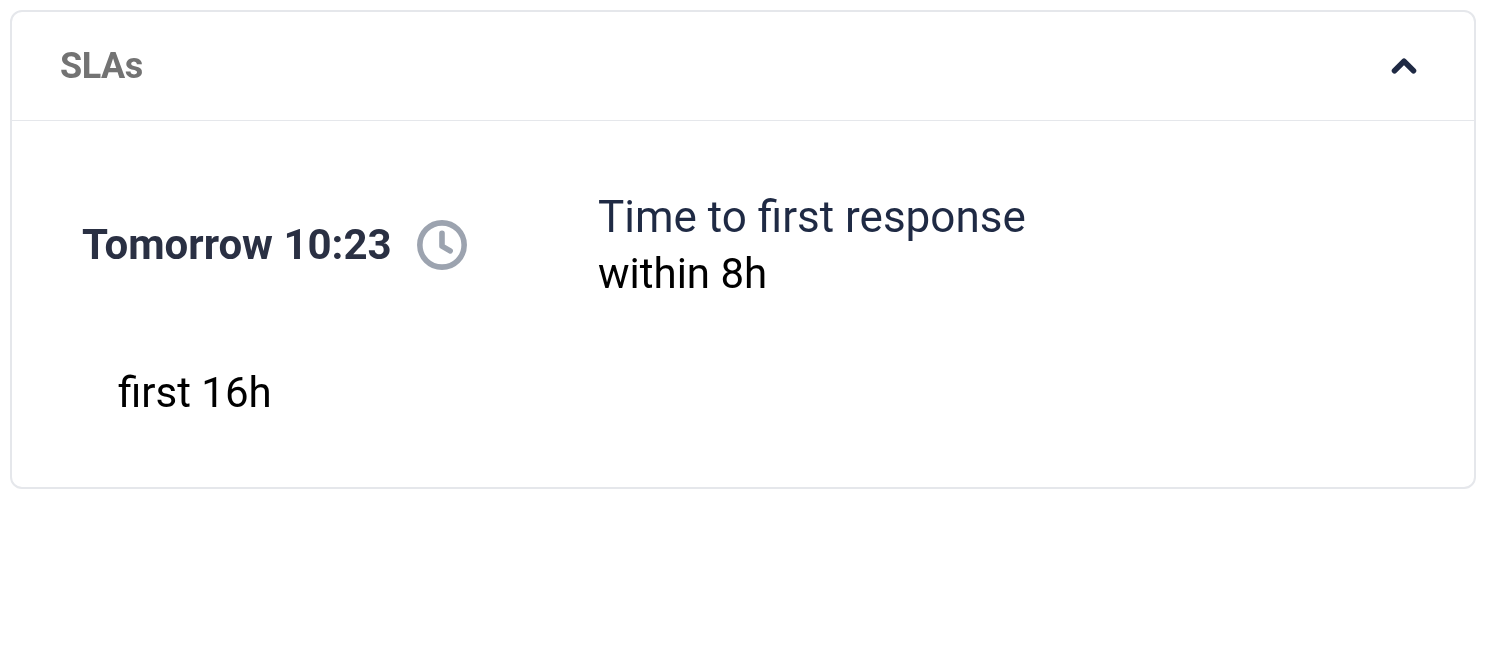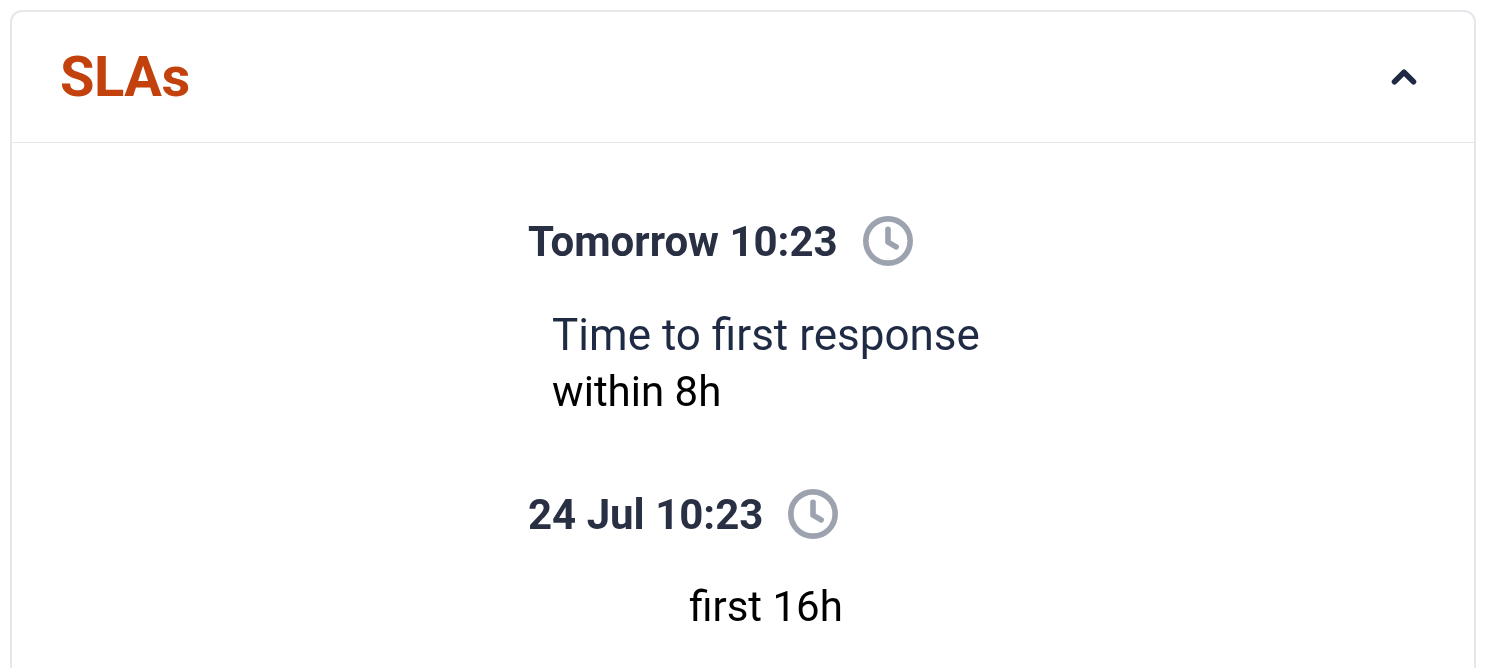--- a/index.html
+++ b/index.html
@@ -21,41 +21,40 @@
     }
     .panel-header {
       display: flex;
       align-items: center;
       justify-content: space-between;
       padding: 32px 48px;
       border-bottom: 1px solid #e5e7eb;
       cursor: pointer;
     }
     .panel-title {
-      font-size: 56px;
+      font-size: 36px;
       font-weight: 700;
-      color: #c2410c;
+      color: #737373;
       letter-spacing: -0.5px;
     }
     .chevron {
       width: 44px;
       height: 44px;
       display: flex;
       align-items: center;
       justify-content: center;
       color: #1f2a44;
     }
     .panel-body {
       padding: 70px 60px 70px 70px;
     }
     .sla-row {
       display: flex;
       align-items: center;
       gap: 40px;
-      flex-direction: column;
     }
     .sla-row + .sla-row {
       margin-top: 70px;
     }
     .deadline-block {
       display: flex;
       align-items: center;
       gap: 22px;
       min-width: 440px;
     }
@@ -112,28 +111,19 @@
           </svg>
         </span>
       </div>
       <div class="sla-info">
         <div class="sla-name">Time to first response</div>
         <div class="sla-target">within 8h</div>
       </div>
     </div>
 
     <div class="sla-row">
-      <div class="deadline-block">
-        <span class="deadline-text">24 Jul 10:23</span>
-        <span class="clock-icon">
-          <svg viewBox="0 0 24 24" width="56" height="56" fill="none" stroke="currentColor" stroke-width="2.4" stroke-linecap="round" stroke-linejoin="round">
-            <circle cx="12" cy="12" r="9.5"></circle>
-            <polyline points="12 7 12 12.5 15.5 14.5"></polyline>
-          </svg>
-        </span>
-      </div>
       <div class="sla-info">
         <div class="sla-target">first 16h</div>
       </div>
     </div>
 
   </div>
 </div>
 
 </body></html>

